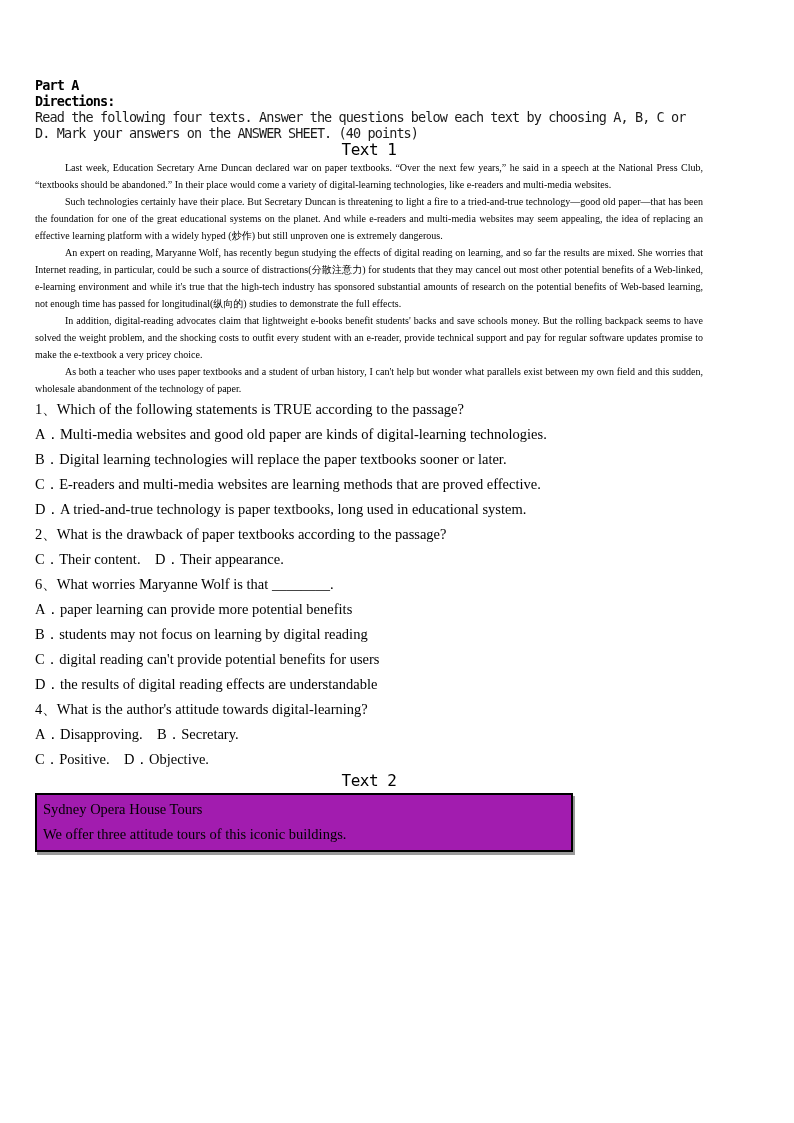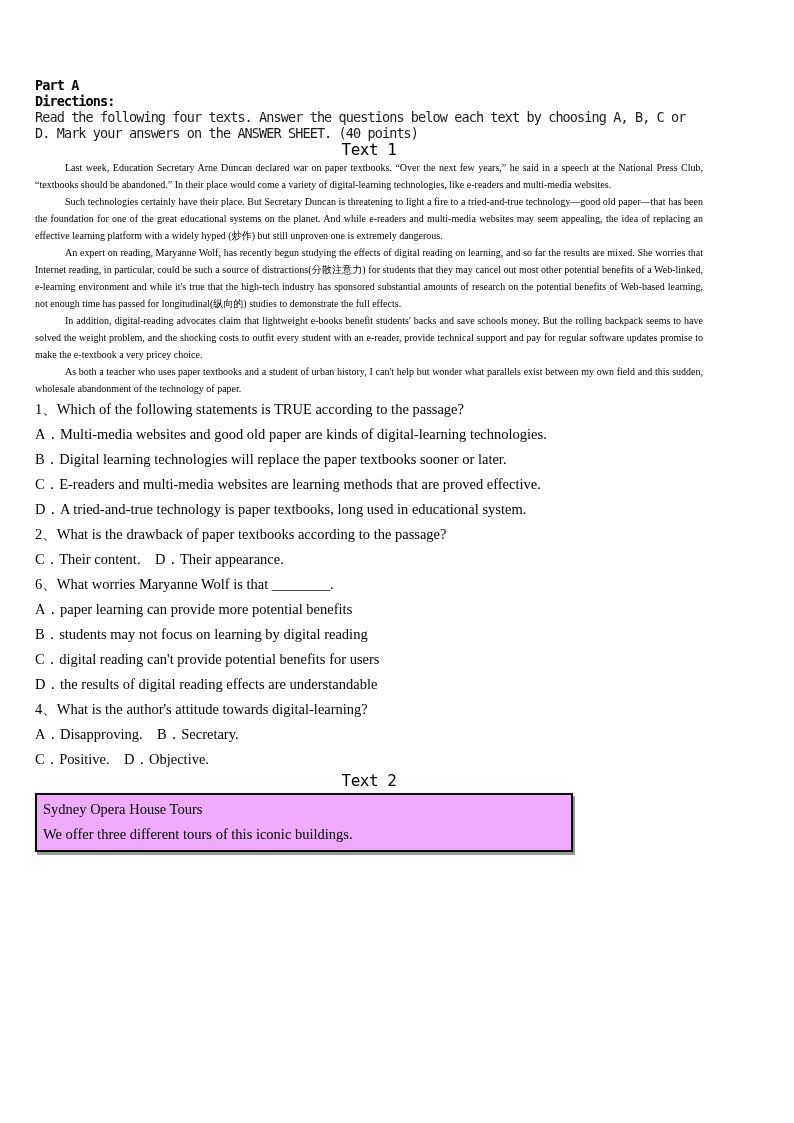--- a/index.html
+++ b/index.html
@@ -28,21 +28,21 @@
     font-family:"Liberation Serif", serif;
     font-size:14.5px; line-height:25px;
     white-space:pre-wrap; color:#000;
   }
 
   .tbox {
     margin-top:3px; width:538px;
     border:2px solid #000000;
     box-shadow:2px 3px 0 #999999;
     padding:2px 8px 4px 6px;
-    background:#f0abfc;
+    background:#a21caf;
   }
   .boxline {
     font-family:"Liberation Serif", serif;
     font-size:14.5px; line-height:24.5px; color:#000;
   }
 </style>
 </head>
 <body>
 
 <div class="page">
@@ -77,16 +77,16 @@
 
     <div class="qline">4、What is the author's attitude towards digital-learning?</div>
     <div class="qline">A．Disapproving.    B．Secretary.</div>
     <div class="qline">C．Positive.    D．Objective.</div>
   </div>
 
   <div class="txt-heading">Text 2</div>
 
   <div class="tbox">
     <div class="boxline">Sydney Opera House Tours</div>
-    <div class="boxline">We offer three different tours of this iconic buildings.</div>
+    <div class="boxline">We offer three attitude tours of this iconic buildings.</div>
   </div>
 
 </div>
 
 </body></html>

